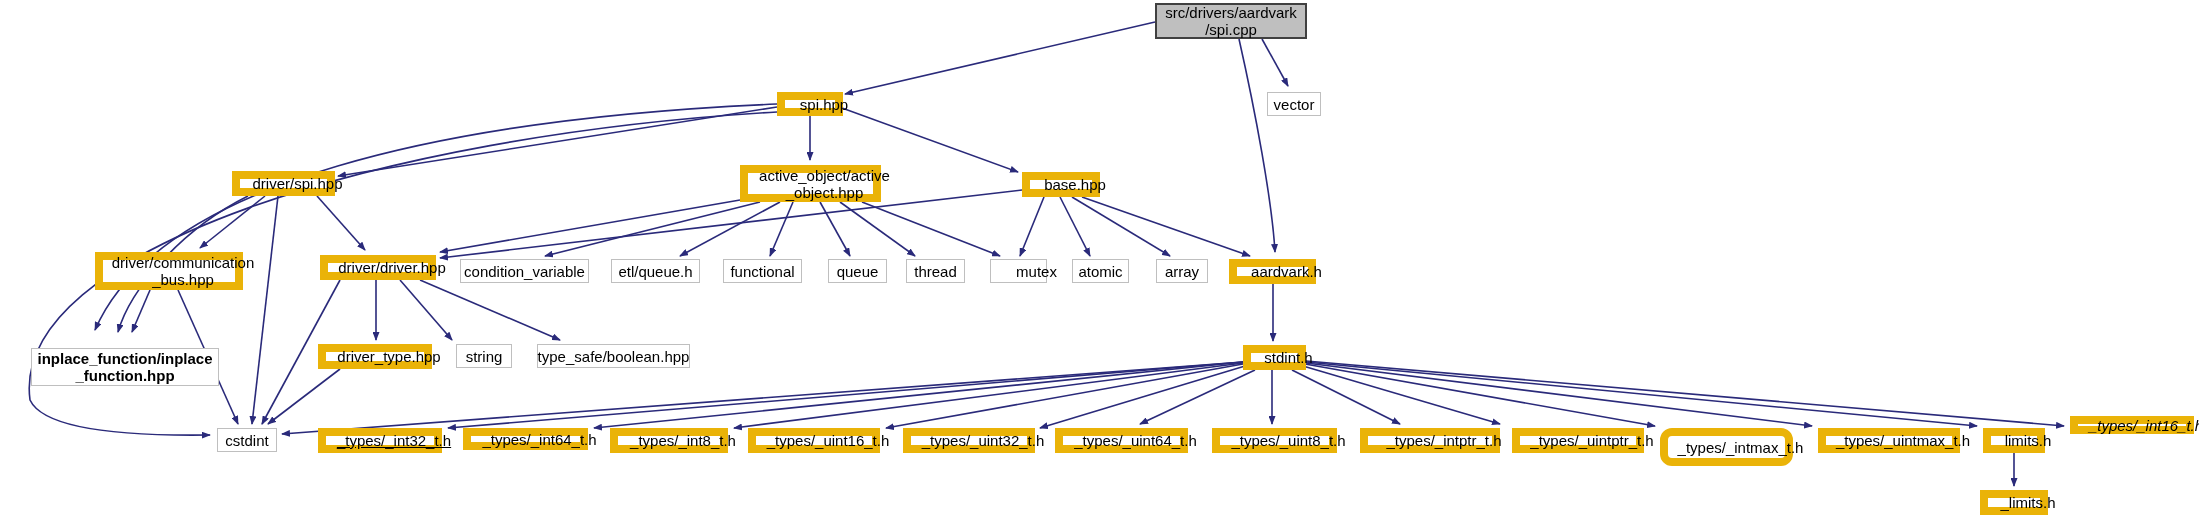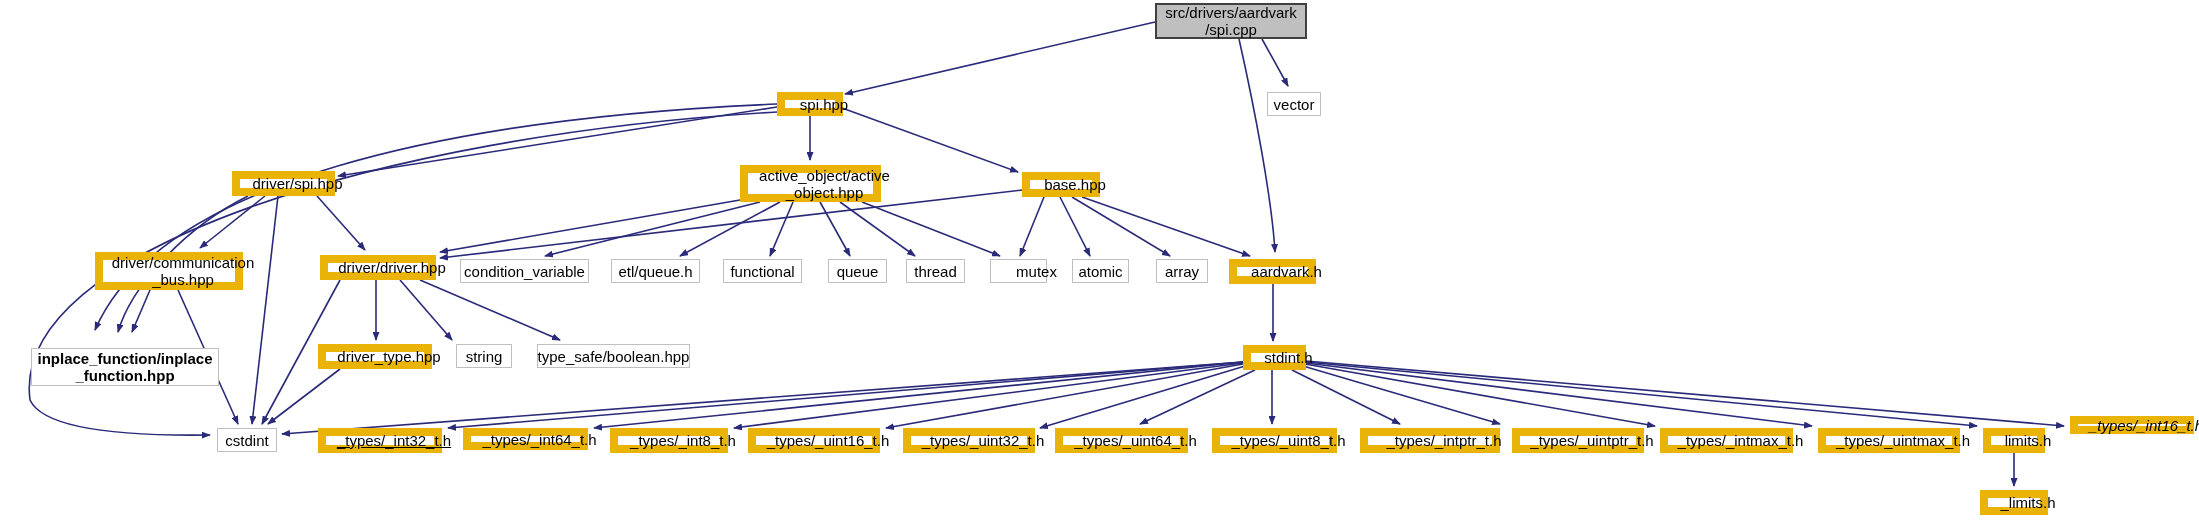--- a/index.html
+++ b/index.html
@@ -137,19 +137,19 @@
       <div class="gnode" style="left: 217px; top: 428px; width: 60px; height: 24px;">cstdint</div>
       <div class="gnode bold" style="left: 318px; top: 428px; width: 124px; height: 25px; text-decoration: underline;">_types/_int32_t.h</div>
       <div class="gnode bold" style="left: 463px; top: 428px; width: 125px; height: 22px;">_types/_int64_t.h</div>
       <div class="gnode bold" style="left: 610px; top: 428px; width: 118px; height: 25px;">_types/_int8_t.h</div>
       <div class="gnode bold" style="left: 748px; top: 428px; width: 132px; height: 25px;">_types/_uint16_t.h</div>
       <div class="gnode bold" style="left: 903px; top: 428px; width: 132px; height: 25px;">_types/_uint32_t.h</div>
       <div class="gnode bold" style="left: 1055px; top: 428px; width: 133px; height: 25px;">_types/_uint64_t.h</div>
       <div class="gnode bold" style="left: 1212px; top: 428px; width: 125px; height: 25px;">_types/_uint8_t.h</div>
       <div class="gnode bold" style="left: 1360px; top: 428px; width: 140px; height: 25px;">_types/_intptr_t.h</div>
       <div class="gnode bold" style="left: 1505px; top: 428px; width: 132px; height: 25px; margin-left: 7px;">_types/_uintptr_t.h</div>
-      <div class="gnode bold" style="left: 1660px; top: 428px; width: 133px; height: 25px;">_types/_intmax_t.h</div>
+      <div class="gnode bold" style="left: 1660px; top: 428px; width: 133px; height: 38px; border-radius: 12px;">_types/_intmax_t.h</div>
       <div class="gnode bold" style="left: 1818px; top: 428px; width: 142px; height: 25px;">_types/_uintmax_t.h</div>
       <div class="gnode bold" style="left: 1983px; top: 428px; width: 62px; height: 25px;">limits.h</div>
       <div class="gnode bold" style="left: 2070px; top: 416px; width: 124px; height: 18px; font-style: italic;">_types/_int16_t.h</div>
       <div class="gnode bold" style="left: 1980px; top: 490px; width: 68px; height: 25px;">_limits.h</div>
     </div>
 </div>
 
 </body></html>

